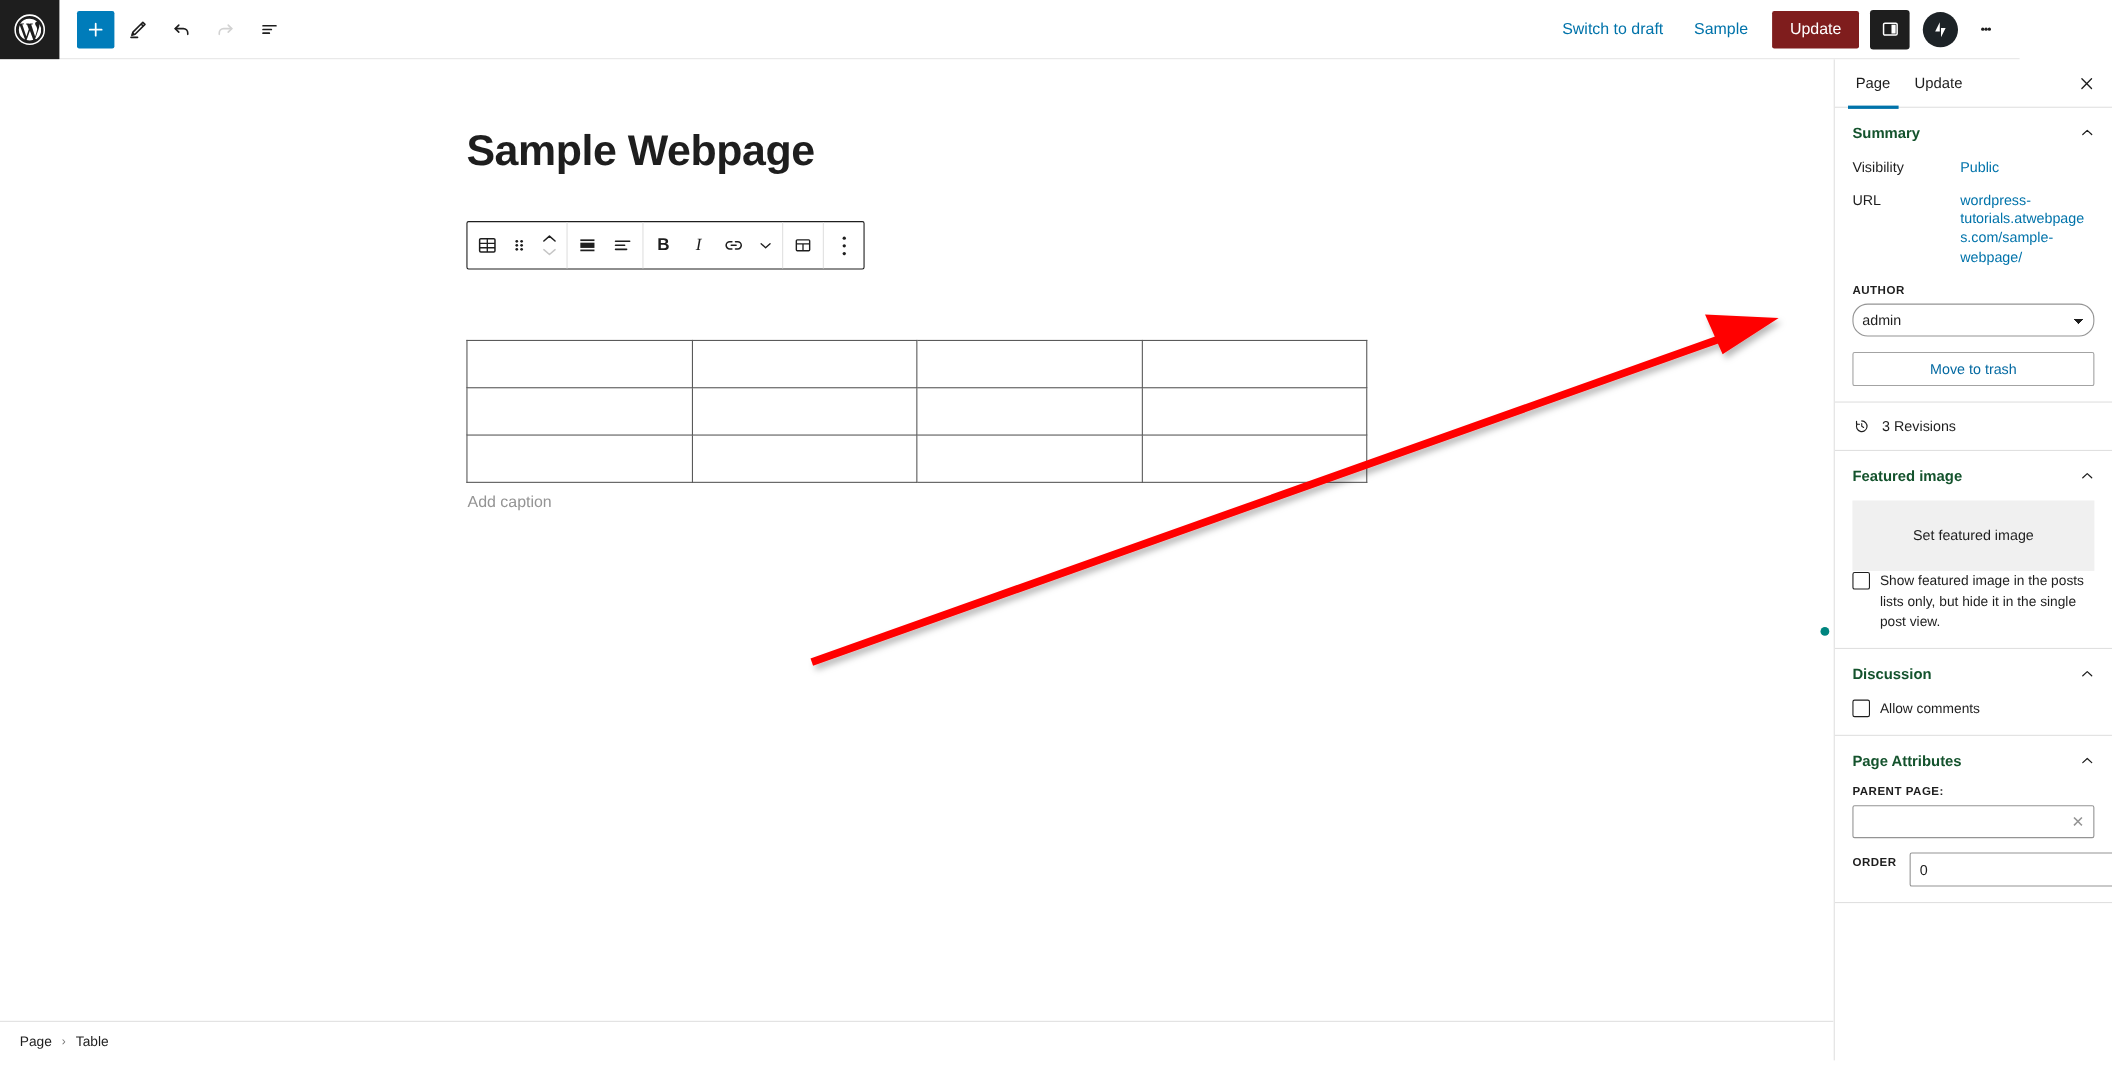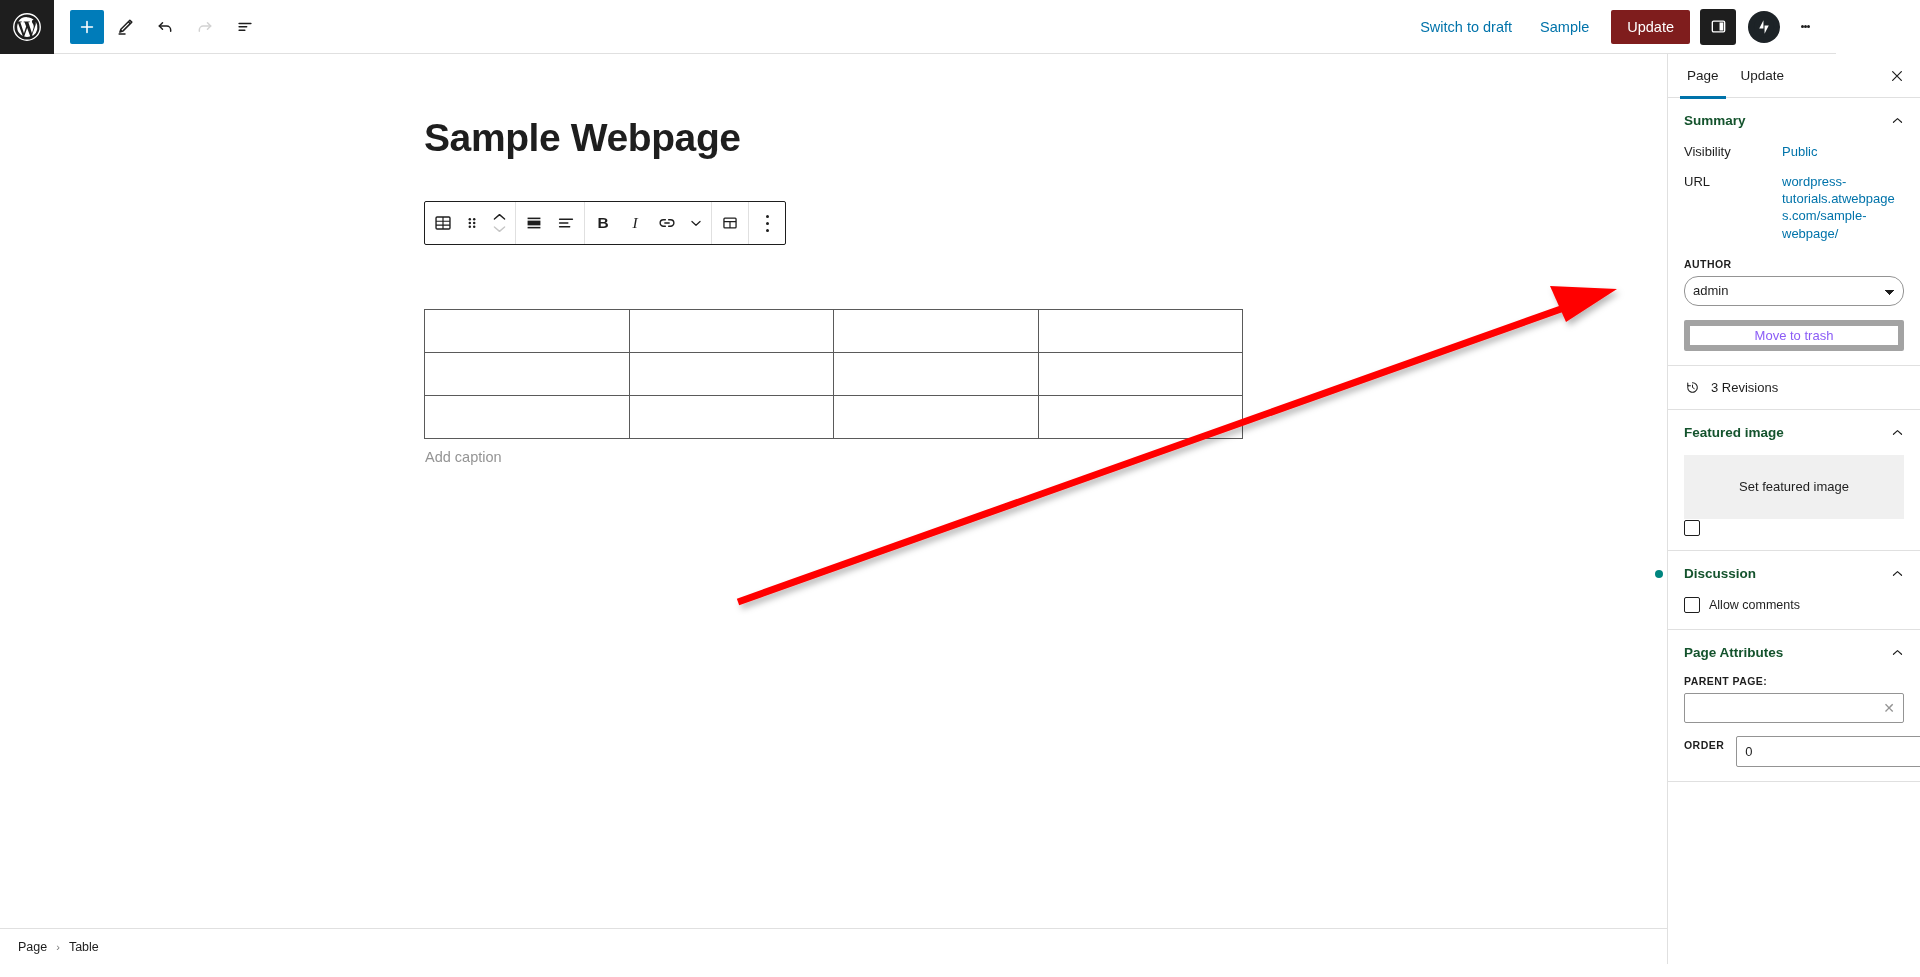--- a/index.html
+++ b/index.html
@@ -166,21 +166,21 @@
     color: #1e1e1e; font-family: "Liberation Sans", sans-serif;
     -webkit-appearance: none; appearance: none; cursor: pointer;
     background-image: linear-gradient(45deg, transparent 49%, #1e1e1e 50%),
                       linear-gradient(-45deg, transparent 49%, #1e1e1e 50%);
     background-size: 5px 5px, 5px 5px;
     background-position: calc(100% - 13px) 13px, calc(100% - 9px) 13px;
     background-repeat: no-repeat;
   }
   .trash-btn {
     width: 100%; margin-top: 14px; height: 31px; background: #fff;
-    border: 6px solid #a3a3a3; color: #8b5cf6; font-size: 13px;
+    border: 1px solid #a3a3a3; color: #0369a1; font-size: 13px;
     border-radius: 2px; cursor: pointer; font-family: "Liberation Sans", sans-serif;
   }
   .revisions-row {
     display: flex; align-items: center; gap: 10px; height: 44px;
     font-size: 13px; color: #1e1e1e; cursor: pointer;
     border-bottom: 1px solid #e0e0e0; padding: 0 16px;
   }
   .featured-box {
     width: 100%; height: 64px; background: #f0f0f0; display: flex;
     align-items: center; justify-content: center; font-size: 13px;
@@ -468,20 +468,21 @@
       <div class="panel-head">
         <span class="panel-title">Featured image</span>
         <svg class="chev" viewBox="0 0 16 16" aria-hidden="true">
           <path d="M3 10.2 8 5.6l5 4.6" fill="none" stroke="#1e1e1e" stroke-width="1.4" stroke-linecap="round" stroke-linejoin="round"></path>
         </svg>
       </div>
       <div class="panel-body">
         <div class="featured-box">Set featured image</div>
         <div class="chk-row">
           <span class="chk-box"></span>
+          <span class="chk-label">Show featured image in the posts lists only, but hide it in the single post view.</span>
         </div>
       </div>
     </section>
 
     <section class="panel">
       <div class="panel-head">
         <span class="panel-title">Discussion</span>
         <svg class="chev" viewBox="0 0 16 16" aria-hidden="true">
           <path d="M3 10.2 8 5.6l5 4.6" fill="none" stroke="#1e1e1e" stroke-width="1.4" stroke-linecap="round" stroke-linejoin="round"></path>
         </svg>

